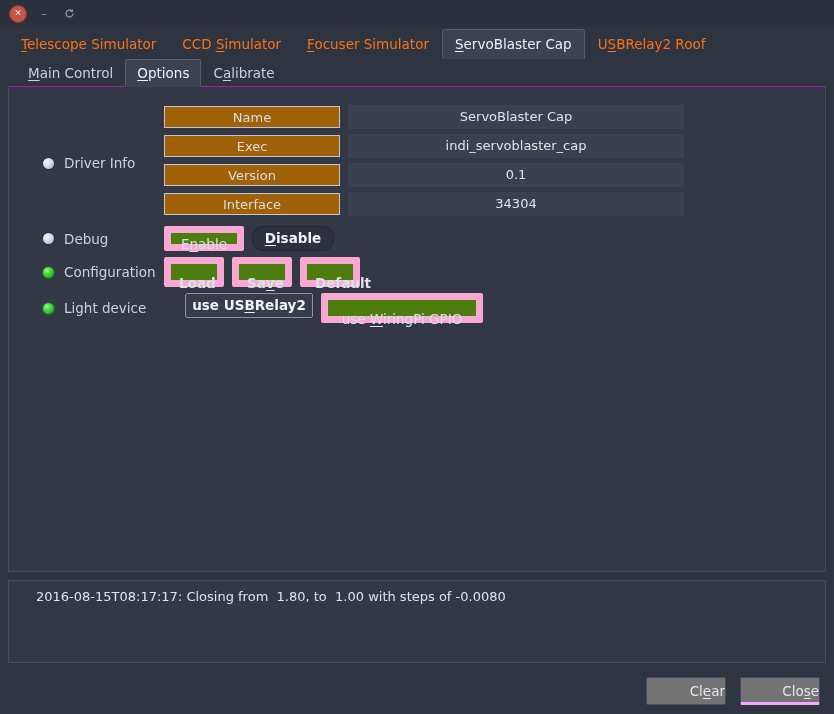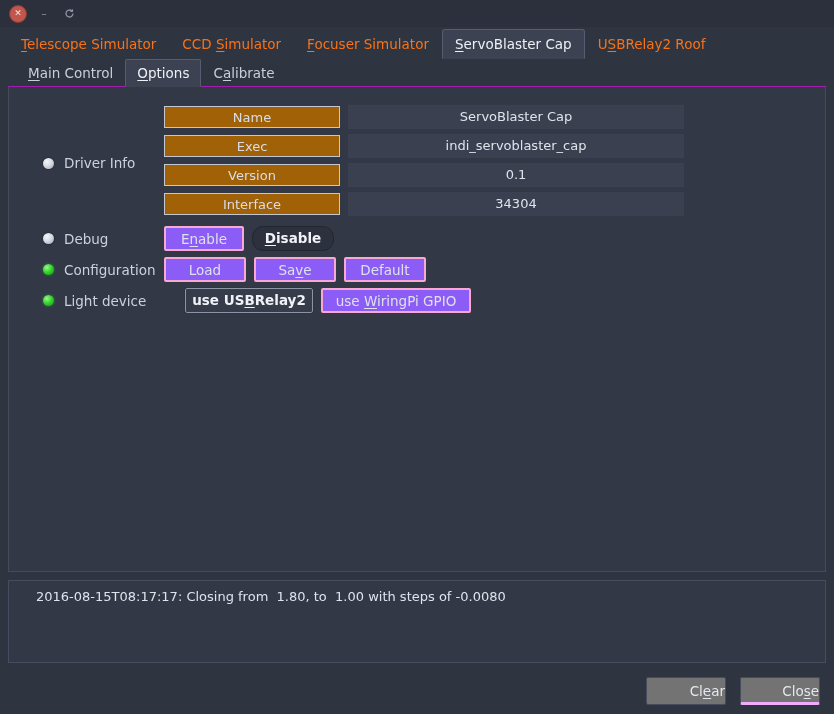--- a/index.html
+++ b/index.html
@@ -203,22 +203,22 @@
     margin-left: 8px;
     flex: none;
   }
 
   
   .btn {
     min-width: 54px;
     height: 25px;
     padding: 0 14px;
     margin-right: 8px;
-    background: #8b5cf6;
-    border: 2px solid #f9a8d4;
+    background: #4d7c0f;
+    border: 7px solid #f9a8d4;
     border-radius: 2px;
     color: #dde1ea;
     font-size: 13.5px;
     font-family: inherit;
     line-height: 23px;
     box-sizing: border-box;
     cursor: default;
     text-align: center;
     white-space: nowrap;
   }
@@ -230,23 +230,23 @@
   }
   .btn.focusring {
     background: #363c4a;
     border: 1px solid #8d94a4;
     outline: 1px solid #2f3441;
     font-weight: bold;
     color: #f0f2f7;
   }
   .btn.w-enable  { width: 80px; padding:0; }
   .btn.w-disable { width: 82px; padding:0;border-radius:11px; }
-  .btn.w-cfg     { width: 82px; padding:0; }
+  .btn.w-cfg     { width: 60px; padding:8px;font-weight:bold; }
   .btn.w-light1  { width: 128px; padding:0; }
-  .btn.w-light2  { width: 150px; padding:0; }
+  .btn.w-light2  { width: 162px; padding:8px; }
 
   .u { text-decoration: underline; text-underline-offset: 2px; }
 
   
   .logbox {
     margin: 8px 8px 0 8px;
     height: 83px;
     background: #333847;
     border: 1px solid #474d60;
     box-sizing: border-box;

